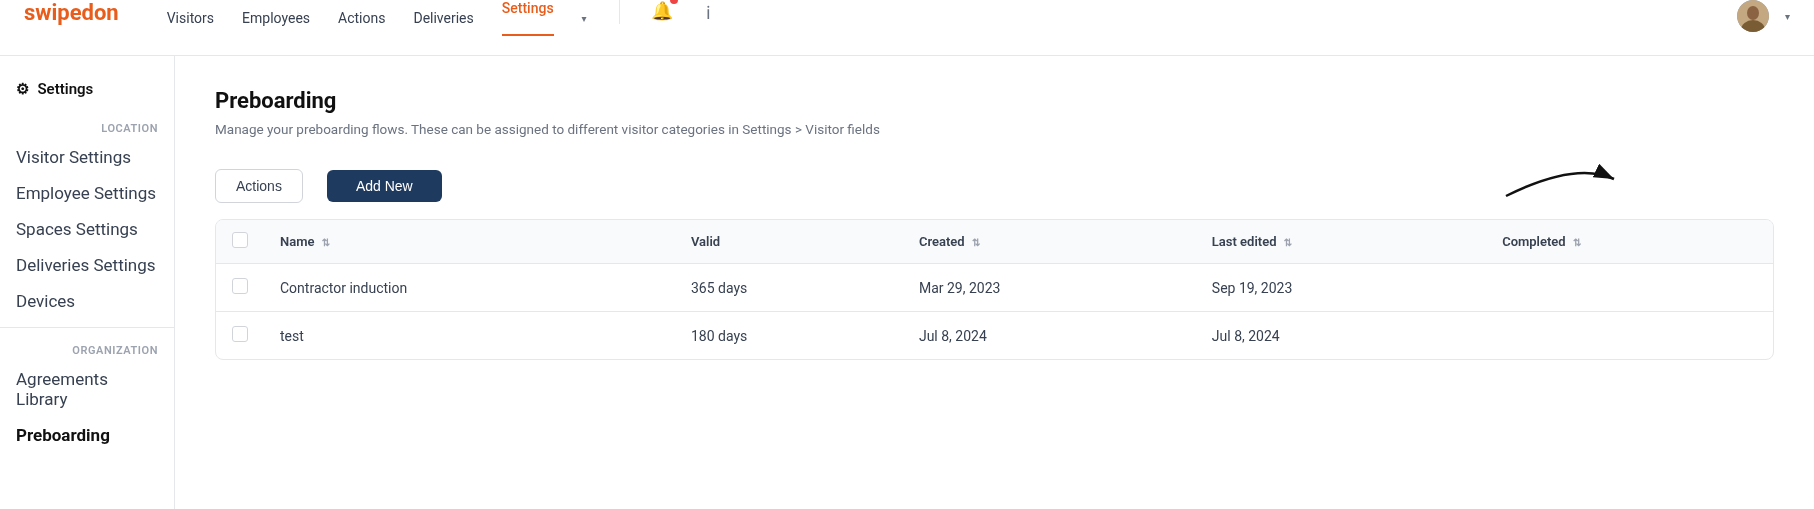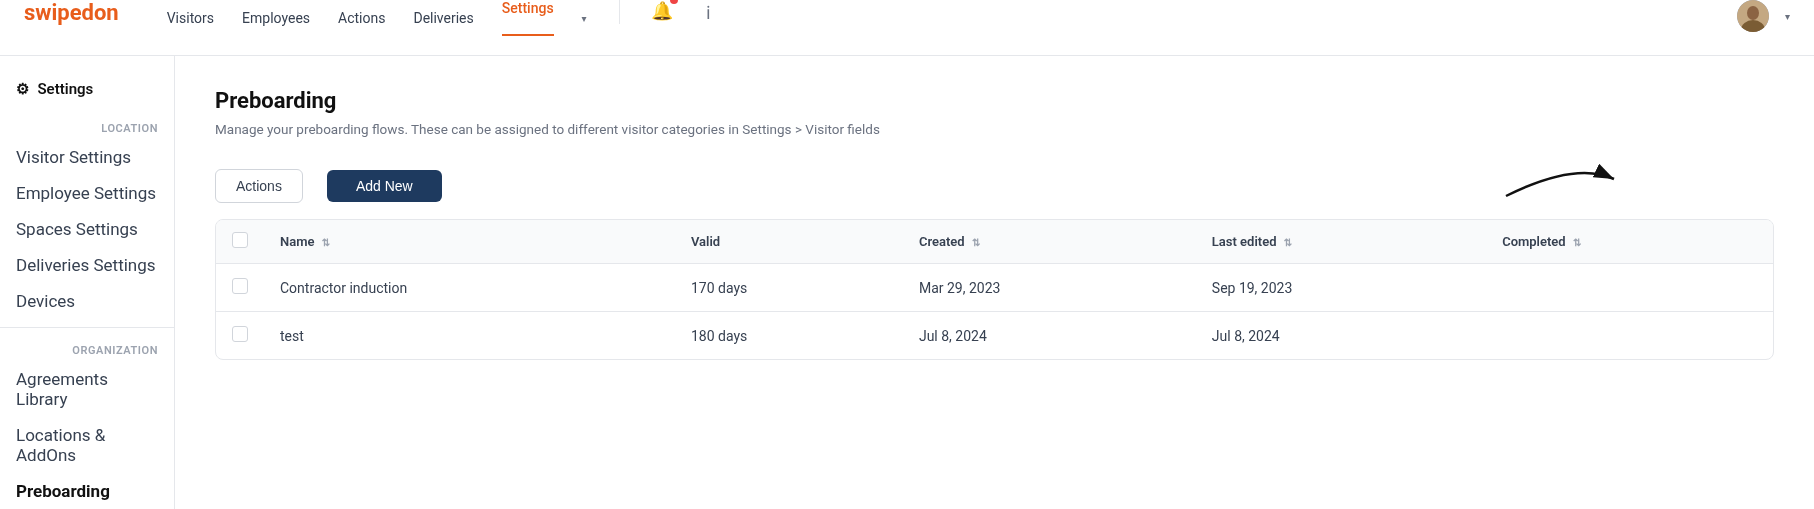--- a/index.html
+++ b/index.html
@@ -125,21 +125,20 @@
     <div class="sidebar-item">Visitor Settings</div>
     <div class="sidebar-item">Employee Settings</div>
     <div class="sidebar-item">Spaces Settings</div>
     <div class="sidebar-item">Deliveries Settings</div>
     <div class="sidebar-item">Devices</div>
 
     <hr class="sidebar-divider">
 
     <div class="sidebar-section-label">ORGANIZATION</div>
     <div class="sidebar-item">Agreements Library</div>
-    <div class="sidebar-item">Locations &amp; AddOns</div>
     <div class="sidebar-item active">Preboarding</div>
   </aside>
 
   <main class="main">
     <h1 class="page-title">Preboarding</h1>
     <p class="page-desc">Manage your preboarding flows. These can be assigned to different visitor categories in Settings &gt; Visitor fields</p>
 
     <div class="toolbar">
 
       <svg class="arrow-svg" style="position:absolute; right: 148px; top: -28px; width: 130px; height: 70px;">
@@ -182,21 +181,21 @@
               <span class="sort-icon">⇅</span>
             </th>
           </tr>
         </thead>
         <tbody>
           <tr>
             <td class="checkbox-col">
               <input type="checkbox" class="check-box" style="">
             </td>
             <td>Contractor induction</td>
-            <td>170 days</td>
+            <td>365 days</td>
             <td>Mar 29, 2023</td>
             <td>Sep 19, 2023</td>
             <td></td>
           </tr>
           <tr>
             <td class="checkbox-col">
               <input type="checkbox" class="check-box" style="">
             </td>
             <td>test</td>
             <td>180 days</td>

